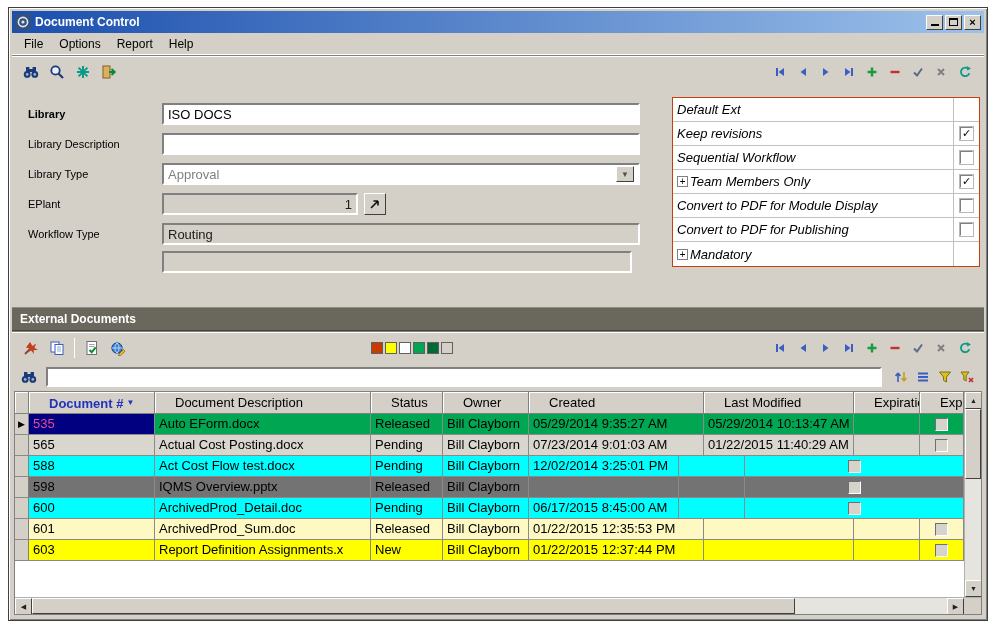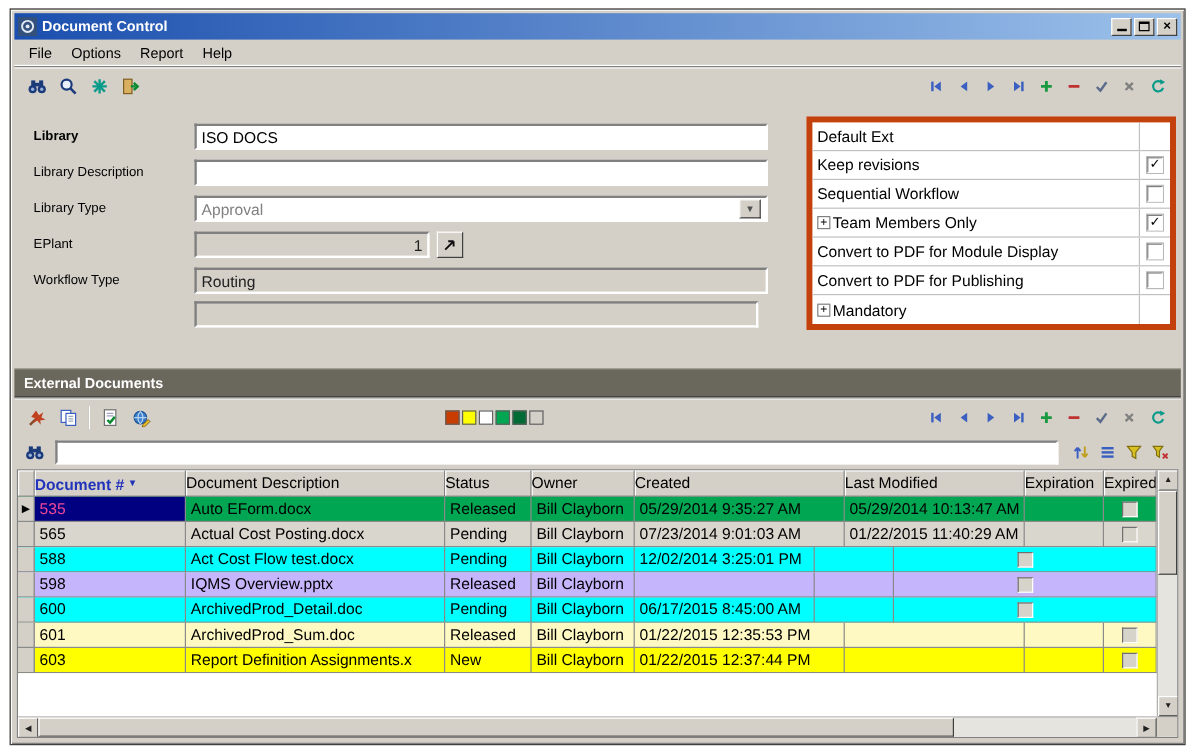--- a/index.html
+++ b/index.html
@@ -37,21 +37,21 @@
   input.field { outline:none; color:#000; }
   .field.gray { background:#d4d0c8; color:#202020; }
   .combo { display:flex; align-items:center; color:#808080; }
   .combo .combotext { flex:1; }
   .combobtn { width:18px; height:16px; background:#d4d0c8; border:1px solid; border-color:#fff #404040 #404040 #fff;
               display:flex; align-items:center; justify-content:center; font-size:8px; color:#505050; flex:none; }
   .lookupbtn { position:absolute; width:22px; height:22px; background:#d4d0c8; border:1px solid; border-color:#fff #404040 #404040 #fff;
                display:flex; align-items:center; justify-content:center; }
 
   
-  .optpanel { position:absolute; top:10px; left:660px; right:4px; background:#fff; border:5px solid #c2410c; }
+  .optpanel { position:absolute; top:10px; left:660px; right:4px; background:#fff; border:1px solid #c2410c;font-style:italic; }
   .optrow { height:24px; display:flex; align-items:center; border-bottom:1px solid #c0c0c0; font-size:13px; }
   .optrow:last-child { border-bottom:none; }
   .optlabel { flex:1; padding-left:4px; display:flex; align-items:center; white-space:nowrap; overflow:hidden; }
   .optcheckcell { width:26px; align-self:stretch; border-left:1px solid #c0c0c0; display:flex; align-items:center; justify-content:center; }
   .optcheck { width:13px; height:13px; background:#fff; border-top:1px solid #808080; border-left:1px solid #808080;
               border-bottom:1px solid #fff; border-right:1px solid #fff; box-shadow:0 0 0 1px #b8b8b8;
               font-size:11px; line-height:11px; text-align:center; font-weight:bold; }
   .expandbox { width:11px; height:11px; border:1px solid #808080; background:#fff; font-size:10px; line-height:9px; text-align:center;
                margin-right:2px; flex:none; }
 
@@ -67,21 +67,21 @@
   .searchrow { height:28px; display:flex; align-items:center; padding:0 6px; flex:none; }
   .searchrow input { flex:1; height:20px; margin:0 8px 0 6px; background:#fff; font-size:13px; padding:0 4px;
                      border-top:2px solid #808080; border-left:2px solid #808080; border-bottom:2px solid #fff; border-right:2px solid #fff; outline:none; }
   .sicon { width:22px; height:20px; display:flex; align-items:center; justify-content:center; }
 
   
   .gridblock { flex:1; position:relative; margin:0 2px 2px; background:#fff; border:1px solid #808080; display:flex; flex-direction:column; overflow:hidden; }
   .gridinner { flex:1; display:flex; flex-direction:column; margin-right:17px; overflow:hidden; }
   .ghead { display:flex; height:22px; flex:none; font-size:13px; }
   .gh { background:#d4d0c8; border-right:1px solid #808080; border-bottom:1px solid #808080; box-shadow: inset 1px 1px 0 #fff;
-        padding:0 0; line-height:21px; white-space:nowrap; overflow:hidden; }
+        padding:0 20px; line-height:21px; white-space:nowrap; overflow:hidden; }
   .hdr-doc { color:#2233bb; font-weight:bold; }
   .sortglyph { color:#2233bb; font-size:8px; vertical-align:3px; margin-left:3px; }
   .grow { display:flex; height:21px; flex:none; font-size:13px; }
   .gc { border-right:1px solid #8a8a8a; border-bottom:1px solid #8a8a8a; padding:0 4px; line-height:20px; white-space:nowrap; overflow:hidden; }
   .c-marker { width:14px; flex:none; background:#d4d0c8; border-right:1px solid #808080; padding:0; text-align:center; font-size:9px; line-height:20px; }
   .c-doc { width:126px; flex:none; }
   .c-desc { width:216px; flex:none; }
   .c-status { width:72px; flex:none; }
   .c-owner { width:86px; flex:none; }
   .c-created { width:175px; flex:none; }
@@ -477,21 +477,21 @@
         <div class="gc c-desc">Act Cost Flow test.docx</div>
         <div class="gc c-status">Pending</div>
         <div class="gc c-owner">Bill Clayborn</div>
         <div class="gc c-modified">12/02/2014 3:25:01 PM</div>
         <div class="gc c-exp"></div>
         <div class="gc c-expired">
             <span class="gcheck"></span>
           </div>
       </div>
 
-      <div class="grow" style="background-color: #c4b5fd;">
+      <div class="grow" style="background-color: #737373;">
         <div class="gc c-marker"></div>
         <div class="gc c-doc">598</div>
         <div class="gc c-desc">IQMS Overview.pptx</div>
         <div class="gc c-status">Released</div>
         <div class="gc c-owner">Bill Clayborn</div>
         <div class="gc c-modified"></div>
         <div class="gc c-exp"></div>
         <div class="gc c-expired">
             <span class="gcheck"></span>
           </div>

